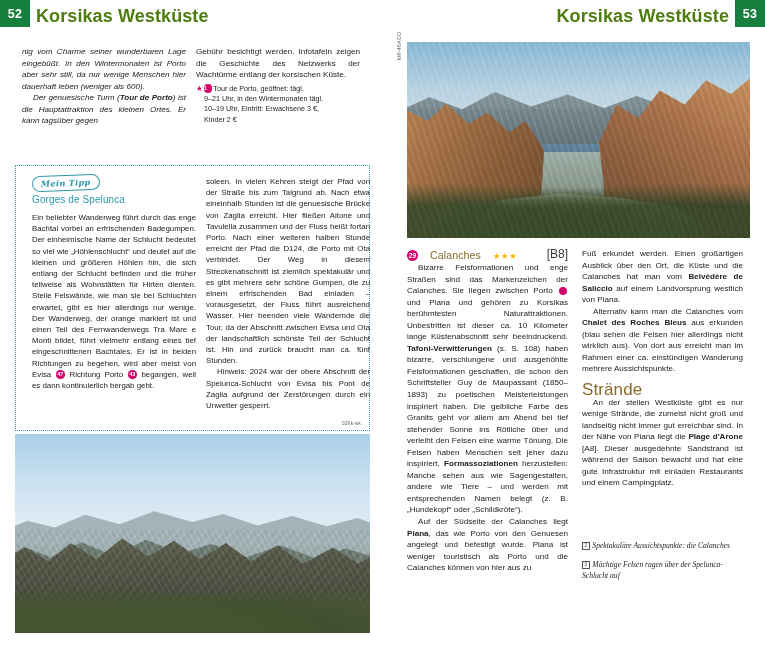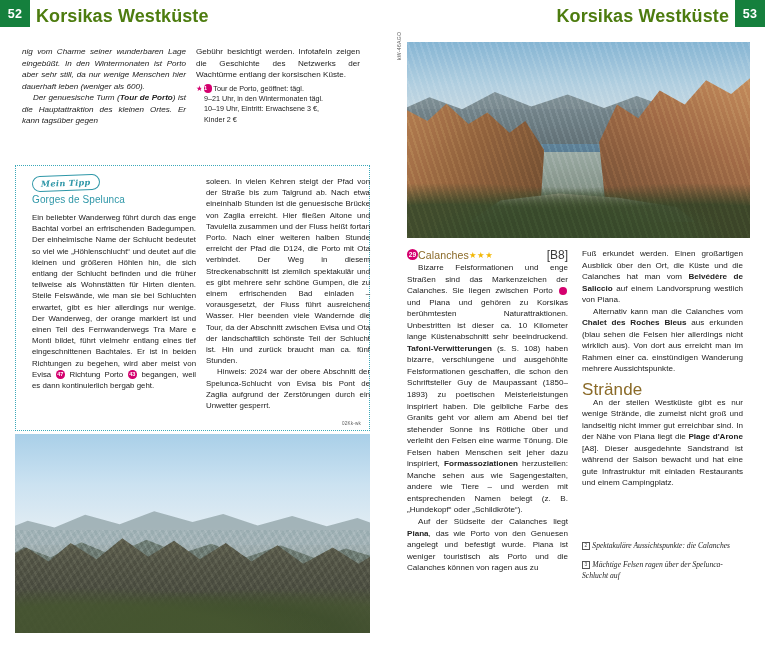--- a/index.html
+++ b/index.html
@@ -194,21 +194,21 @@
     white-space: nowrap;
   }
 
   
   #rcol1 { left: 407px; top: 262px; width: 161px; }
   #rcol2 { left: 582px; top: 248px; width: 161px; }
 
   .sight-head {
     position: absolute; left: 407px; top: 248px;
     width: 161px; height: 13px;
-    display: flex; align-items: center; gap: 0;
+    display: flex; align-items: flex-end; gap: 12px;
   }
   .sight-num {
     display: inline-block; width: 11px; height: 11px;
     background: #d4006e; color: #fff; border-radius: 50%;
     font-size: 6.6px; font-weight: bold; line-height: 11px;
     text-align: center;
   }
   .sight-name {
     color: #8a6a28; font-size: 10.6px; letter-spacing: .1px;
   }
@@ -305,21 +305,21 @@
 
   <div class="sight-head">
     <span class="sight-num">29</span>
     <span class="sight-name">Calanches</span>
     <span class="sight-stars">★★★</span>
     <span class="sight-code">[B8]</span>
   </div>
 
   <div class="col" id="rcol1">
     <p class="ind"><span>Bizarre Felsformationen und enge Straßen sind das Markenzeichen der Calanches. Sie liegen zwischen Porto </span><span class="numred">43</span><span> und Piana und gehören zu Korsikas berühmtesten Naturattraktionen. Unbestritten ist dieser ca. 10 Kilometer lange Küstenabschnitt sehr beeindruckend. </span><span class="b">Tafoni-Verwitterungen</span><span> (s. S. 108) haben bizarre, verschlungene und ausgehöhlte Felsformationen geschaffen, die schon den Schriftsteller Guy de Maupassant (1850–1893) zu poetischen Meisterleistungen inspiriert haben. Die gelbliche Farbe des Granits geht vor allem am Abend bei tief stehender Sonne ins Rötliche über und verleiht den Felsen eine warme Tönung. Die Felsen haben Menschen seit jeher dazu inspiriert, </span><span class="b">Formassoziationen</span><span> herzustellen: Manche sehen aus wie Sagengestalten, andere wie Tiere – und werden mit entsprechenden Namen belegt (z. B. „Hundekopf“ oder „Schildkröte“).</span></p>
-    <p class="ind"><span>Auf der Südseite der Calanches liegt </span><span class="b">Piana</span><span>, das wie Porto von den Genuesen angelegt und befestigt wurde. Piana ist weniger touristisch als Porto und die Calanches können von ragen aus zu</span></p>
+    <p class="ind"><span>Auf der Südseite der Calanches liegt </span><span class="b">Piana</span><span>, das wie Porto von den Genuesen angelegt und befestigt wurde. Piana ist weniger touristisch als Porto und die Calanches können von hier aus zu</span></p>
   </div>
 
   <div class="col" id="rcol2">
     <p><span>Fuß erkundet werden. Einen großartigen Ausblick über den Ort, die Küste und die Calanches hat man vom </span><span class="b">Belvédère de Saliccio</span><span> auf einem Landvorsprung westlich von Piana.</span></p>
     <p class="ind"><span>Alternativ kann man die Calanches vom </span><span class="b">Chalet des Roches Bleus</span><span> aus erkunden (blau sehen die Felsen hier allerdings nicht wirklich aus). Von dort aus erreicht man im Rahmen einer ca. einstündigen Wanderung mehrere Aussichtspunkte.</span></p>
     <div class="sub-head">Strände</div>
     <p class="ind"><span>An der steilen Westküste gibt es nur wenige Strände, die zumeist nicht groß und landseitig nicht immer gut erreichbar sind. In der Nähe von Piana liegt die </span><span class="b">Plage d'Arone</span><span> [A8]. Dieser ausgedehnte Sandstrand ist während der Saison bewacht und hat eine gute Infrastruktur mit einladen Restaurants und einem Campingplatz.</span></p>
   </div>
 
   <div class="captions">

